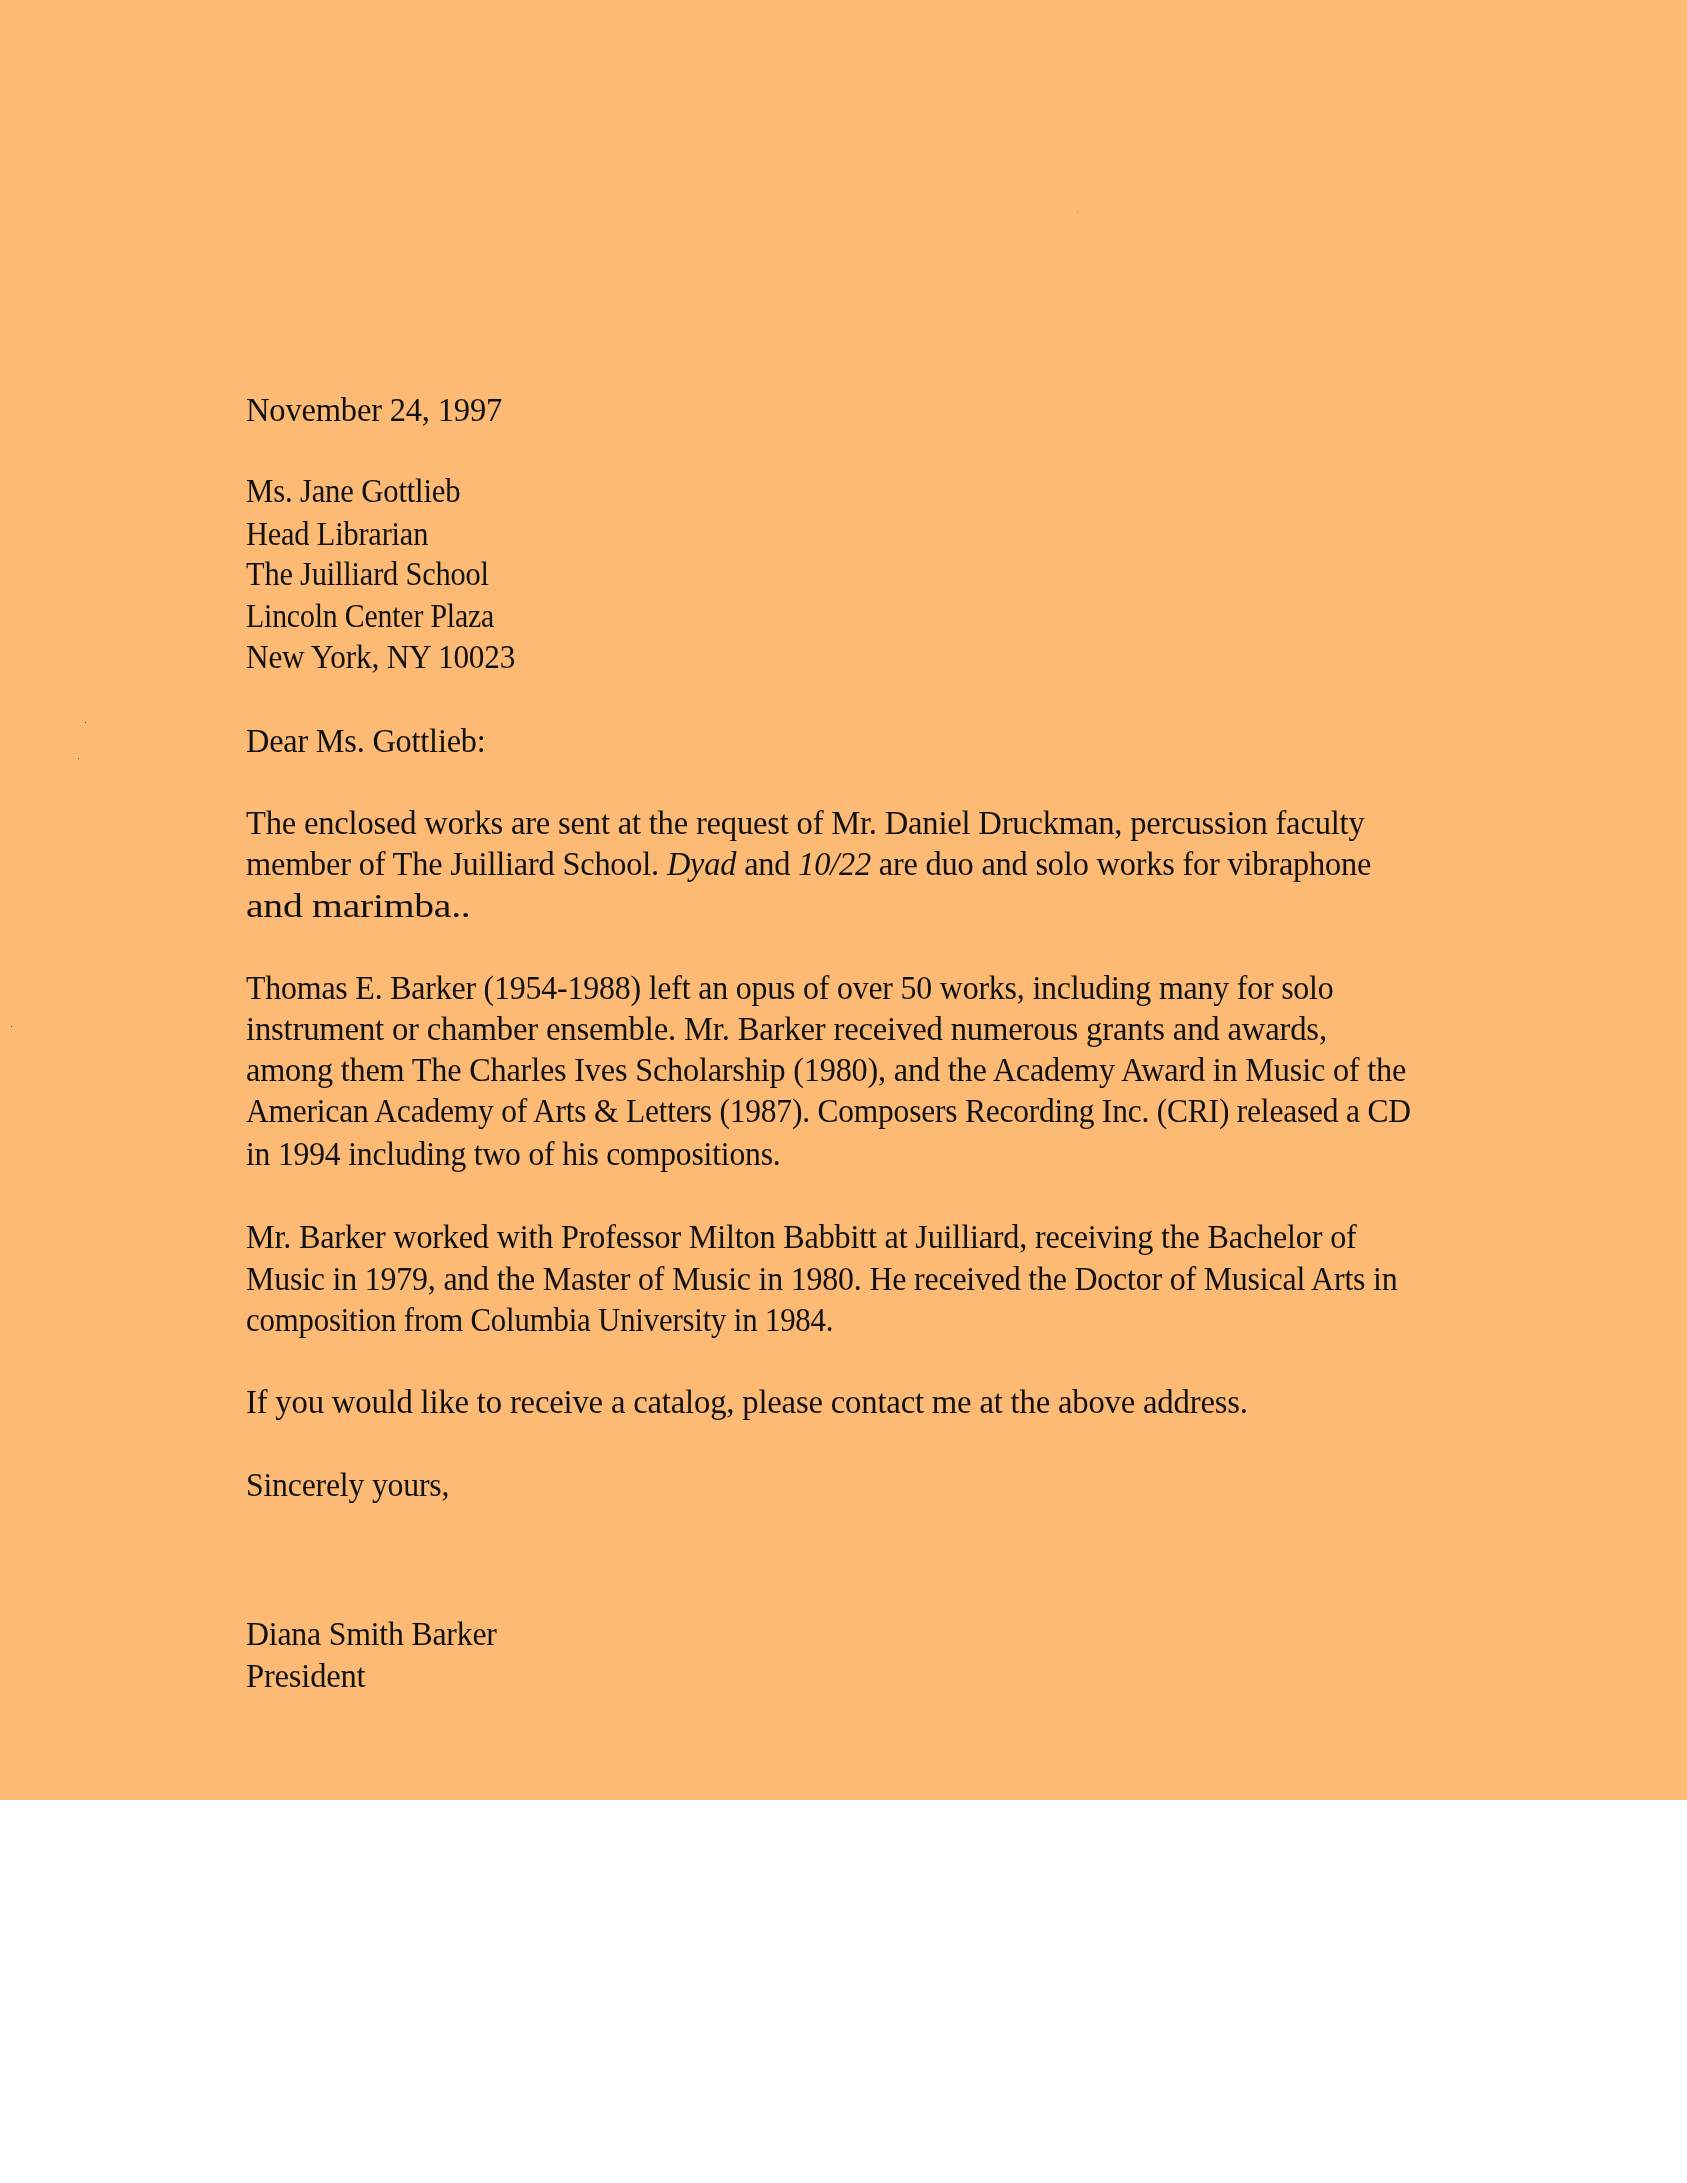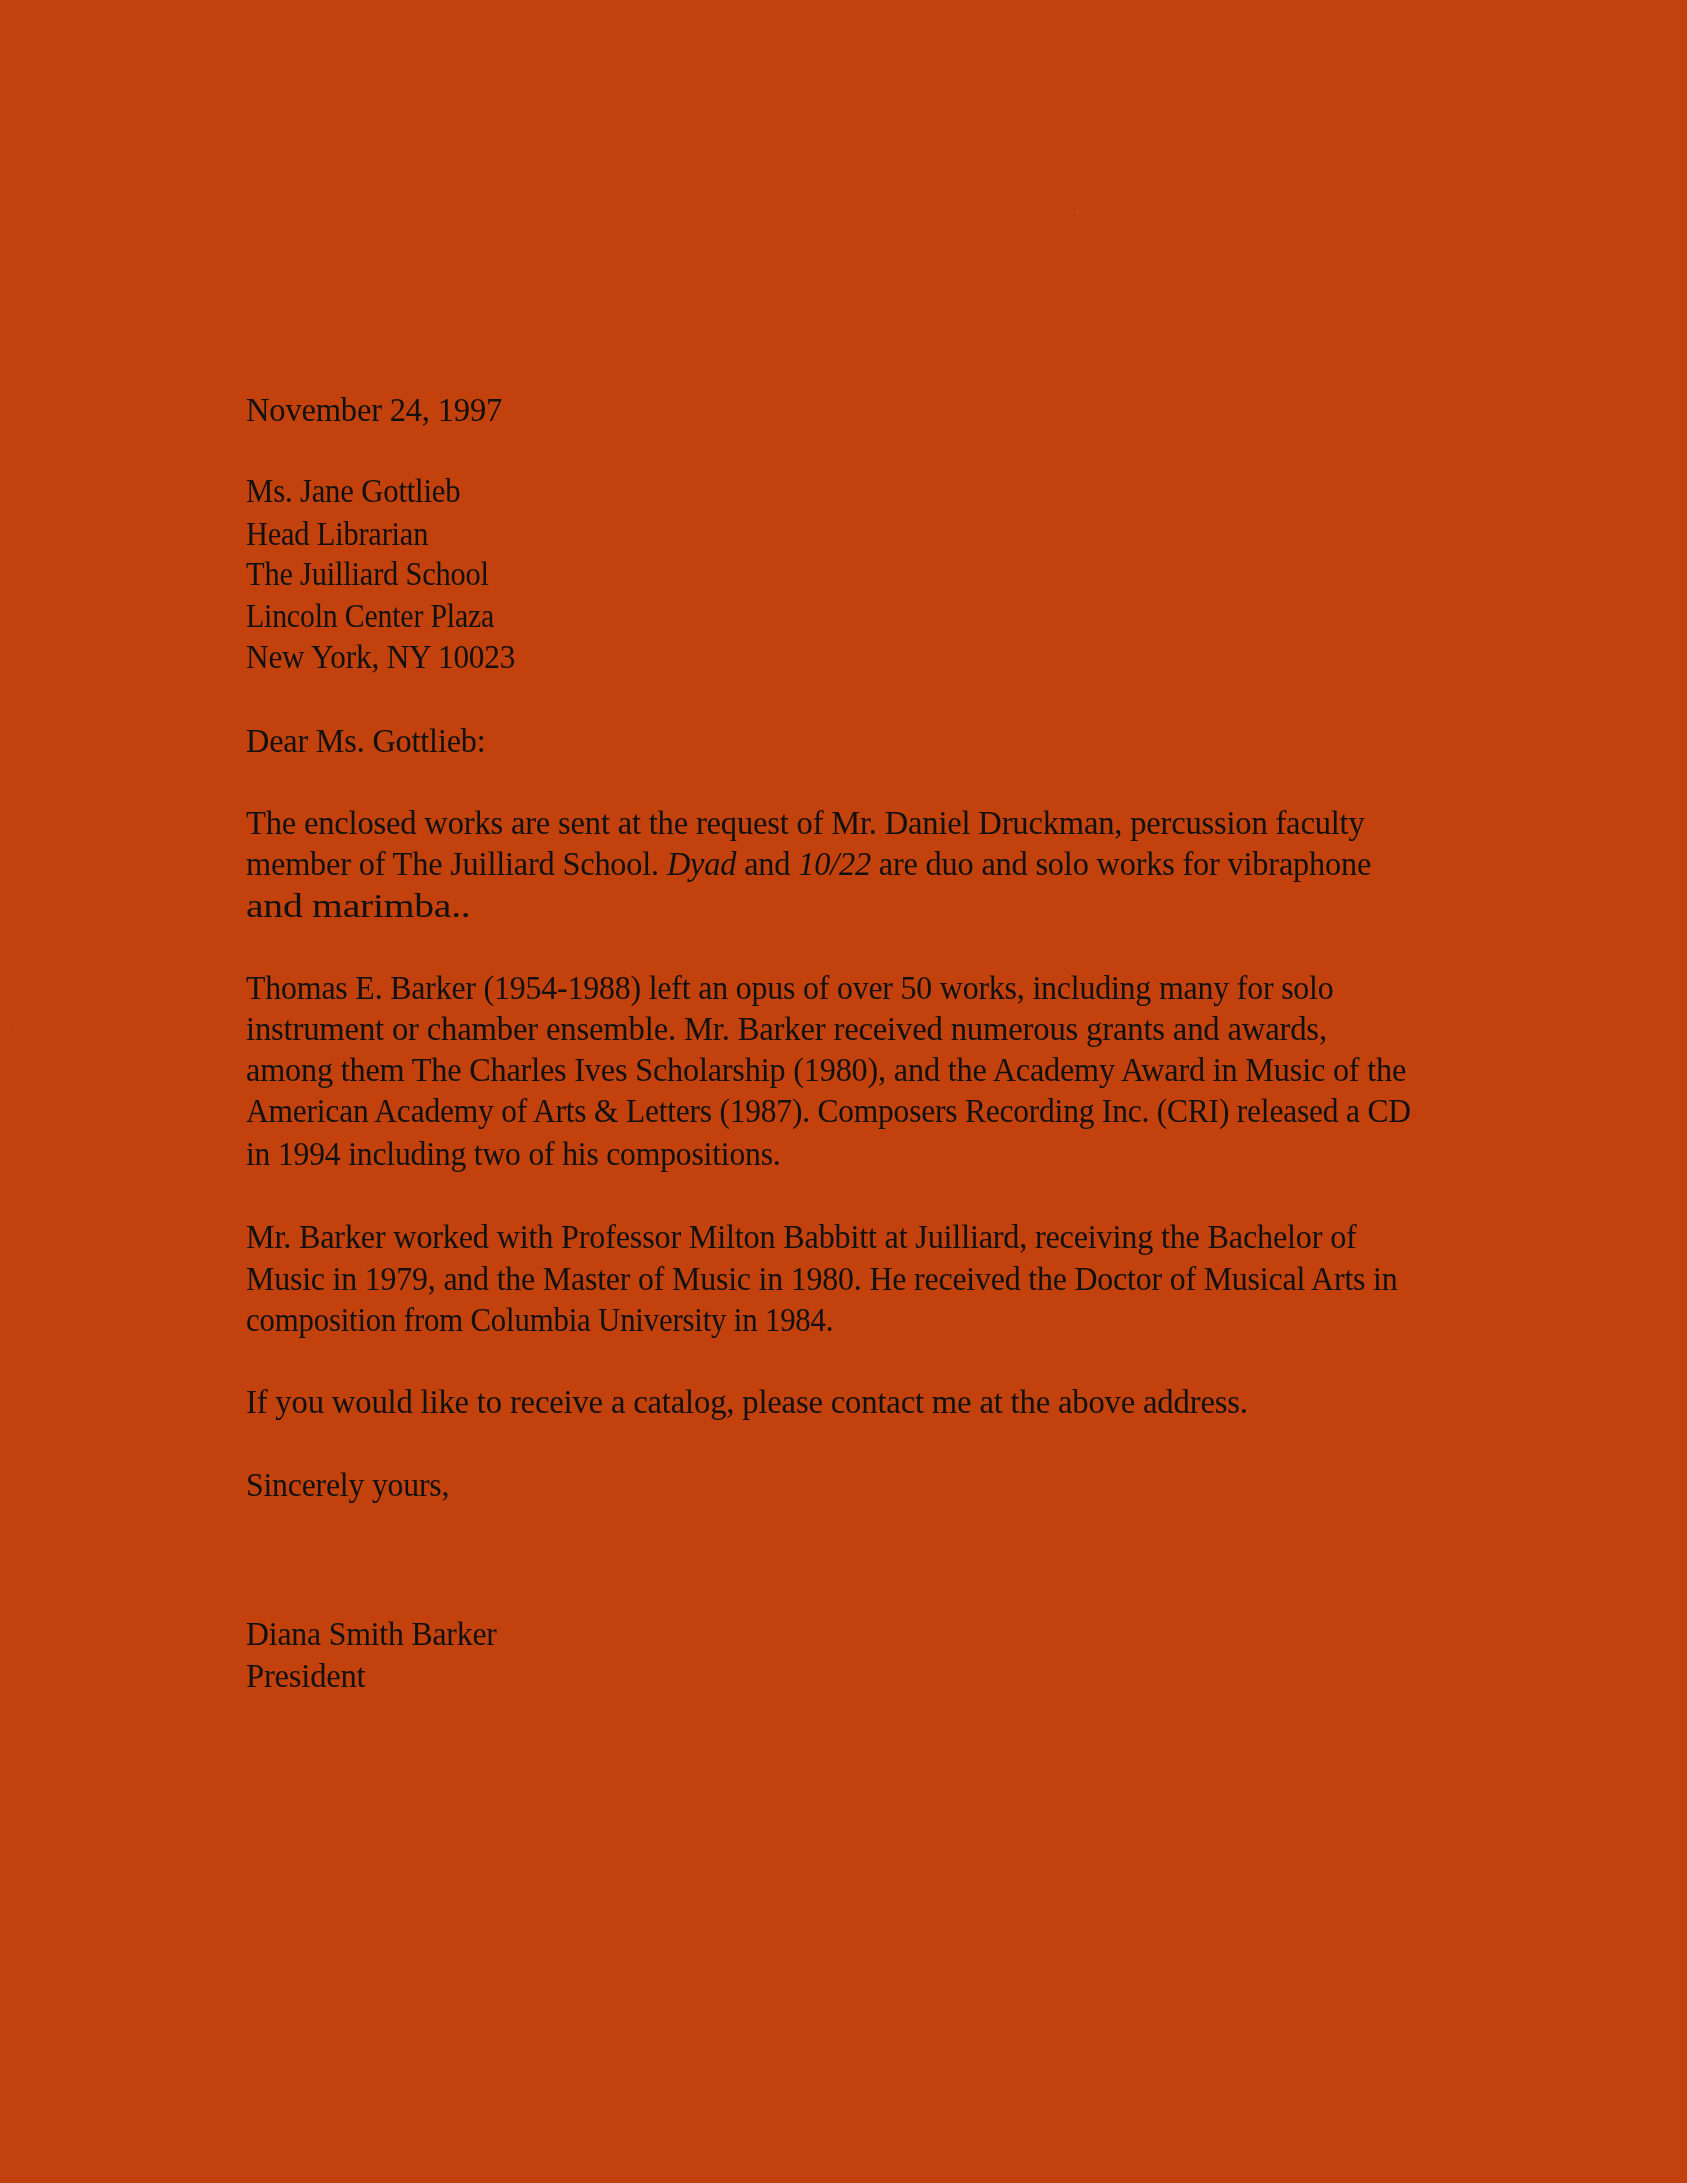--- a/index.html
+++ b/index.html
@@ -1,19 +1,19 @@
 <!DOCTYPE html>
 <html style="font-size:10.6px"><head>
 <meta charset="utf-8">
 <style>
   html, body { margin: 0; padding: 0; background: #ffffff; }
   body { width: 1687px; height: 2183px; position: relative; overflow: hidden; }
   .page {
-    position: absolute; left: 0; top: 0; width: 1687px; height: 2183px;
-    background: #c2410c; color: #111111;
+    position: absolute; left: 0; top: 0; width: 1687px; height: 1800px;
+    background: #fdba74; color: #111111;
     font-family: "Liberation Serif", "DejaVu Serif", serif;
   }
   .line {
     position: absolute; left: 246px;
     font-size: 33px; line-height: 1;
     white-space: nowrap;
     transform-origin: 0 100%;
     letter-spacing: -0.2px;
   }
   .line em { font-style: italic; }

